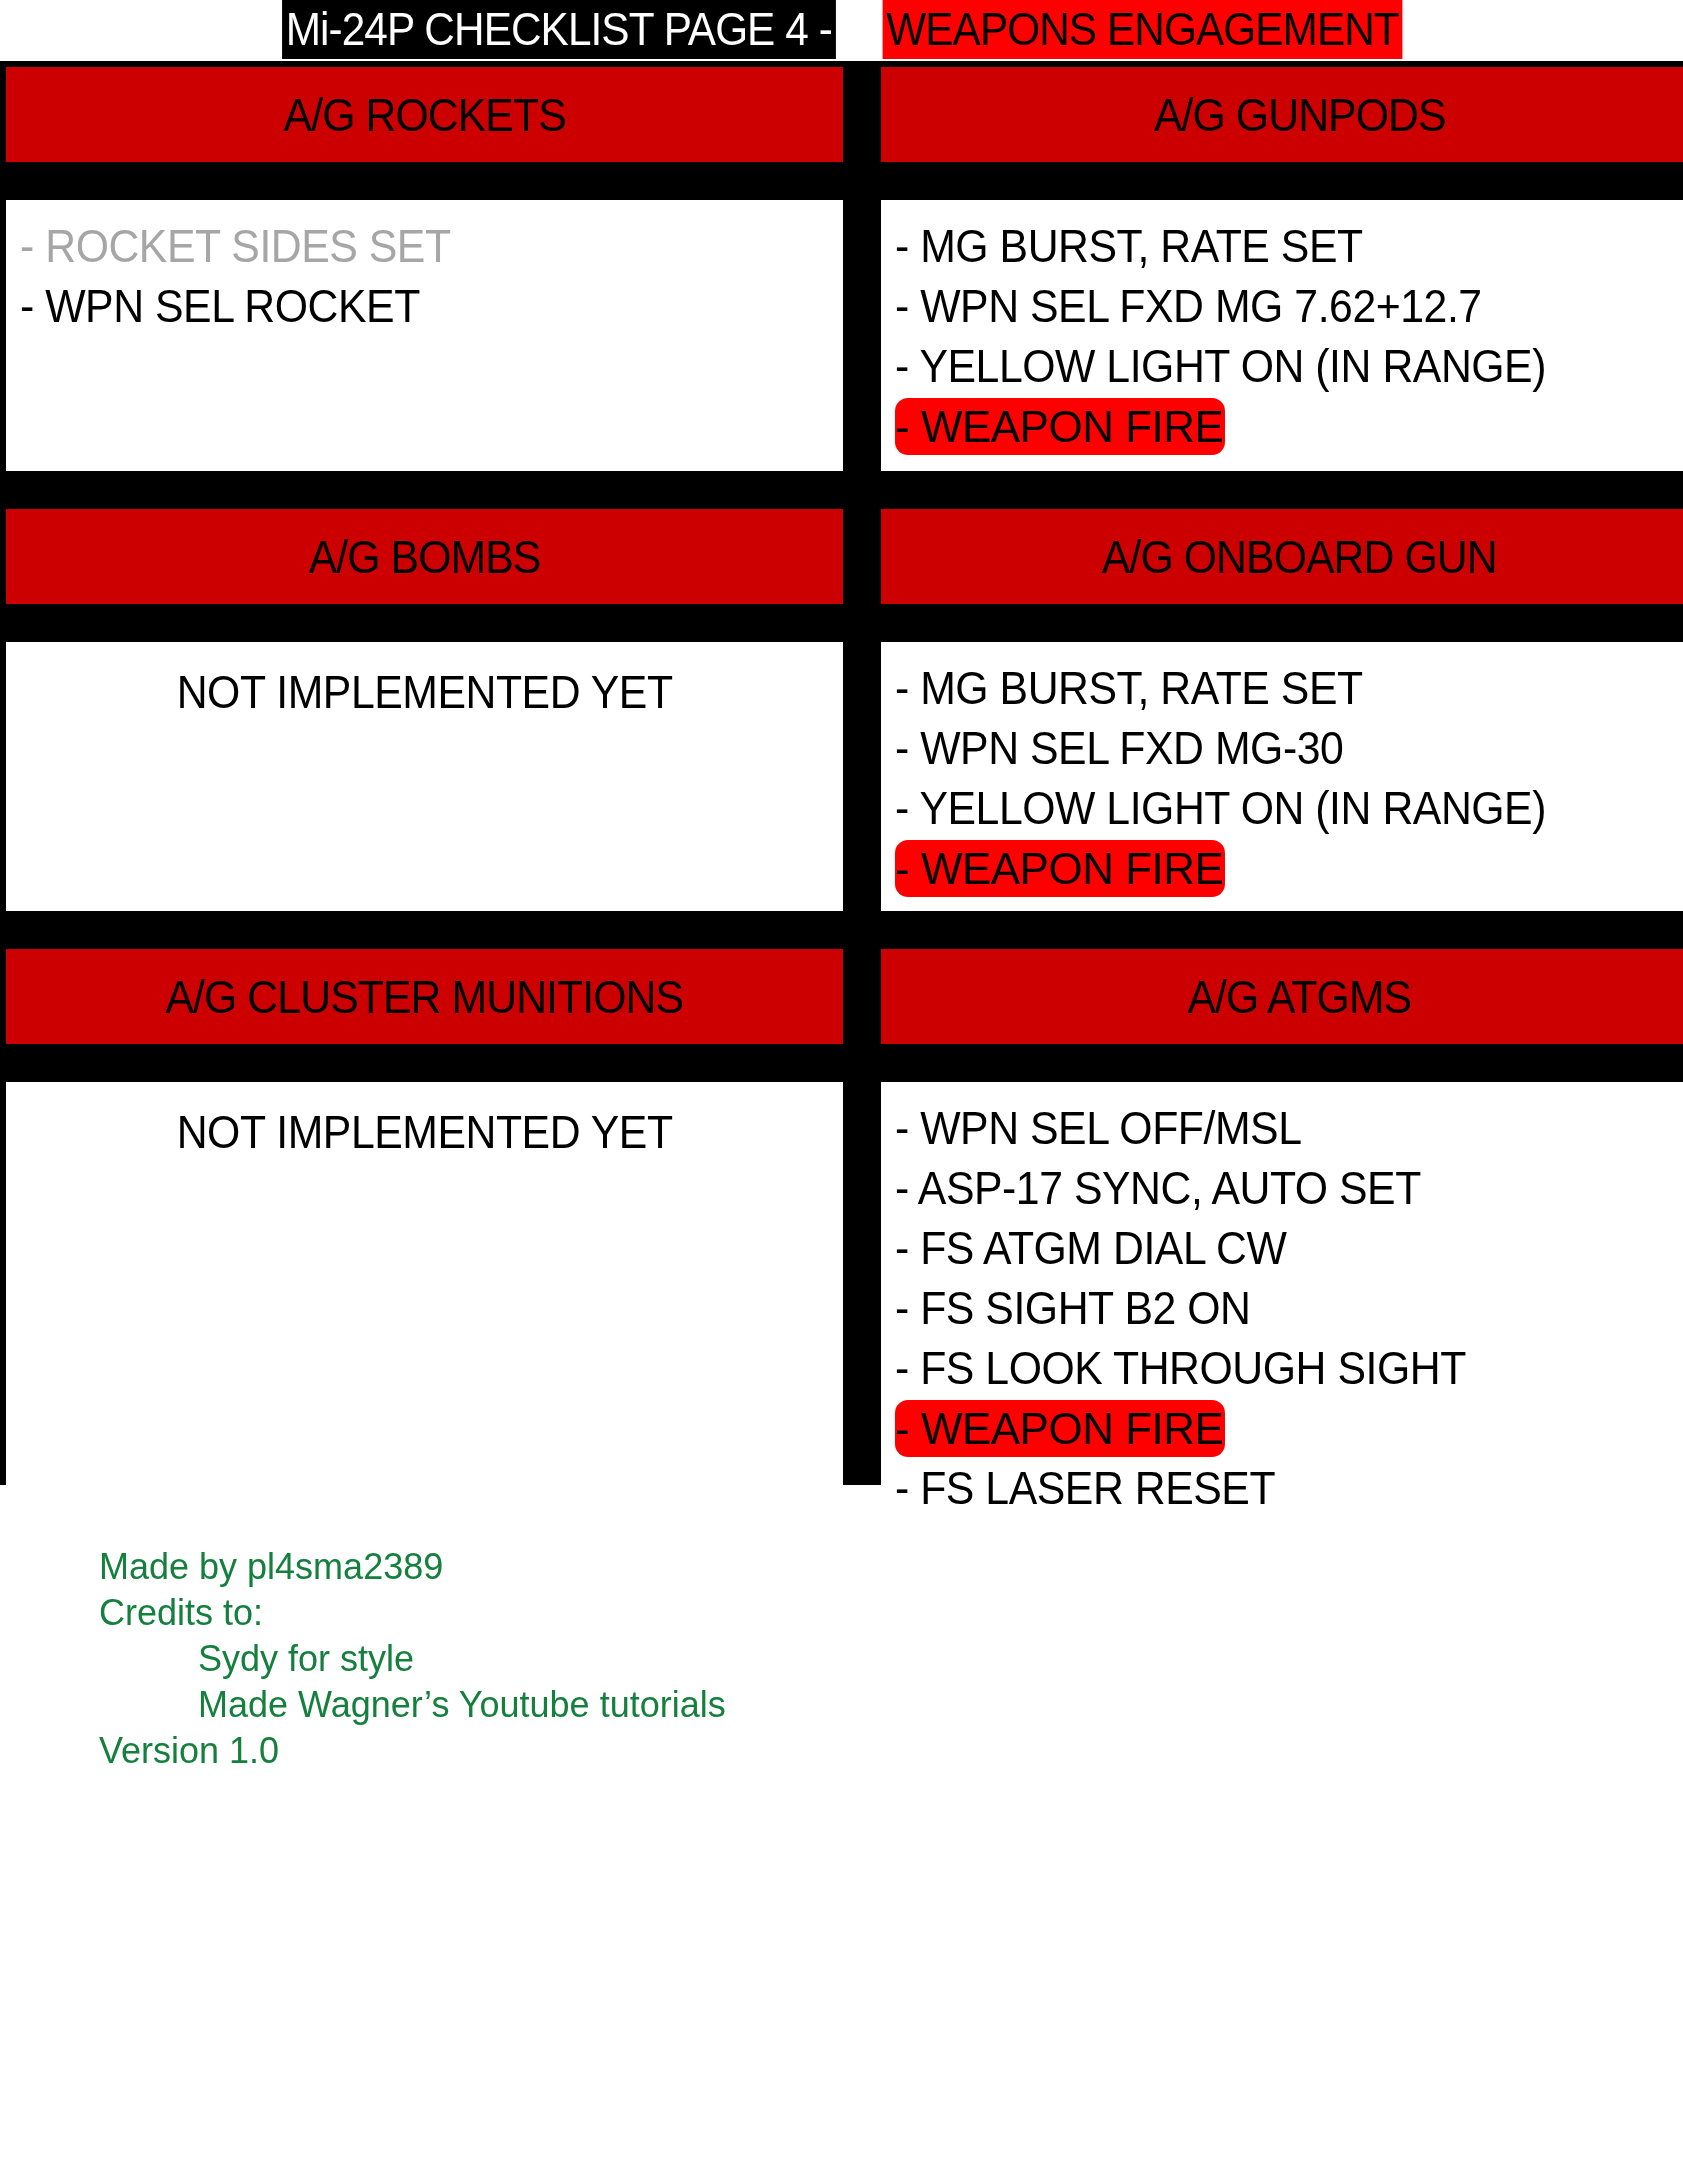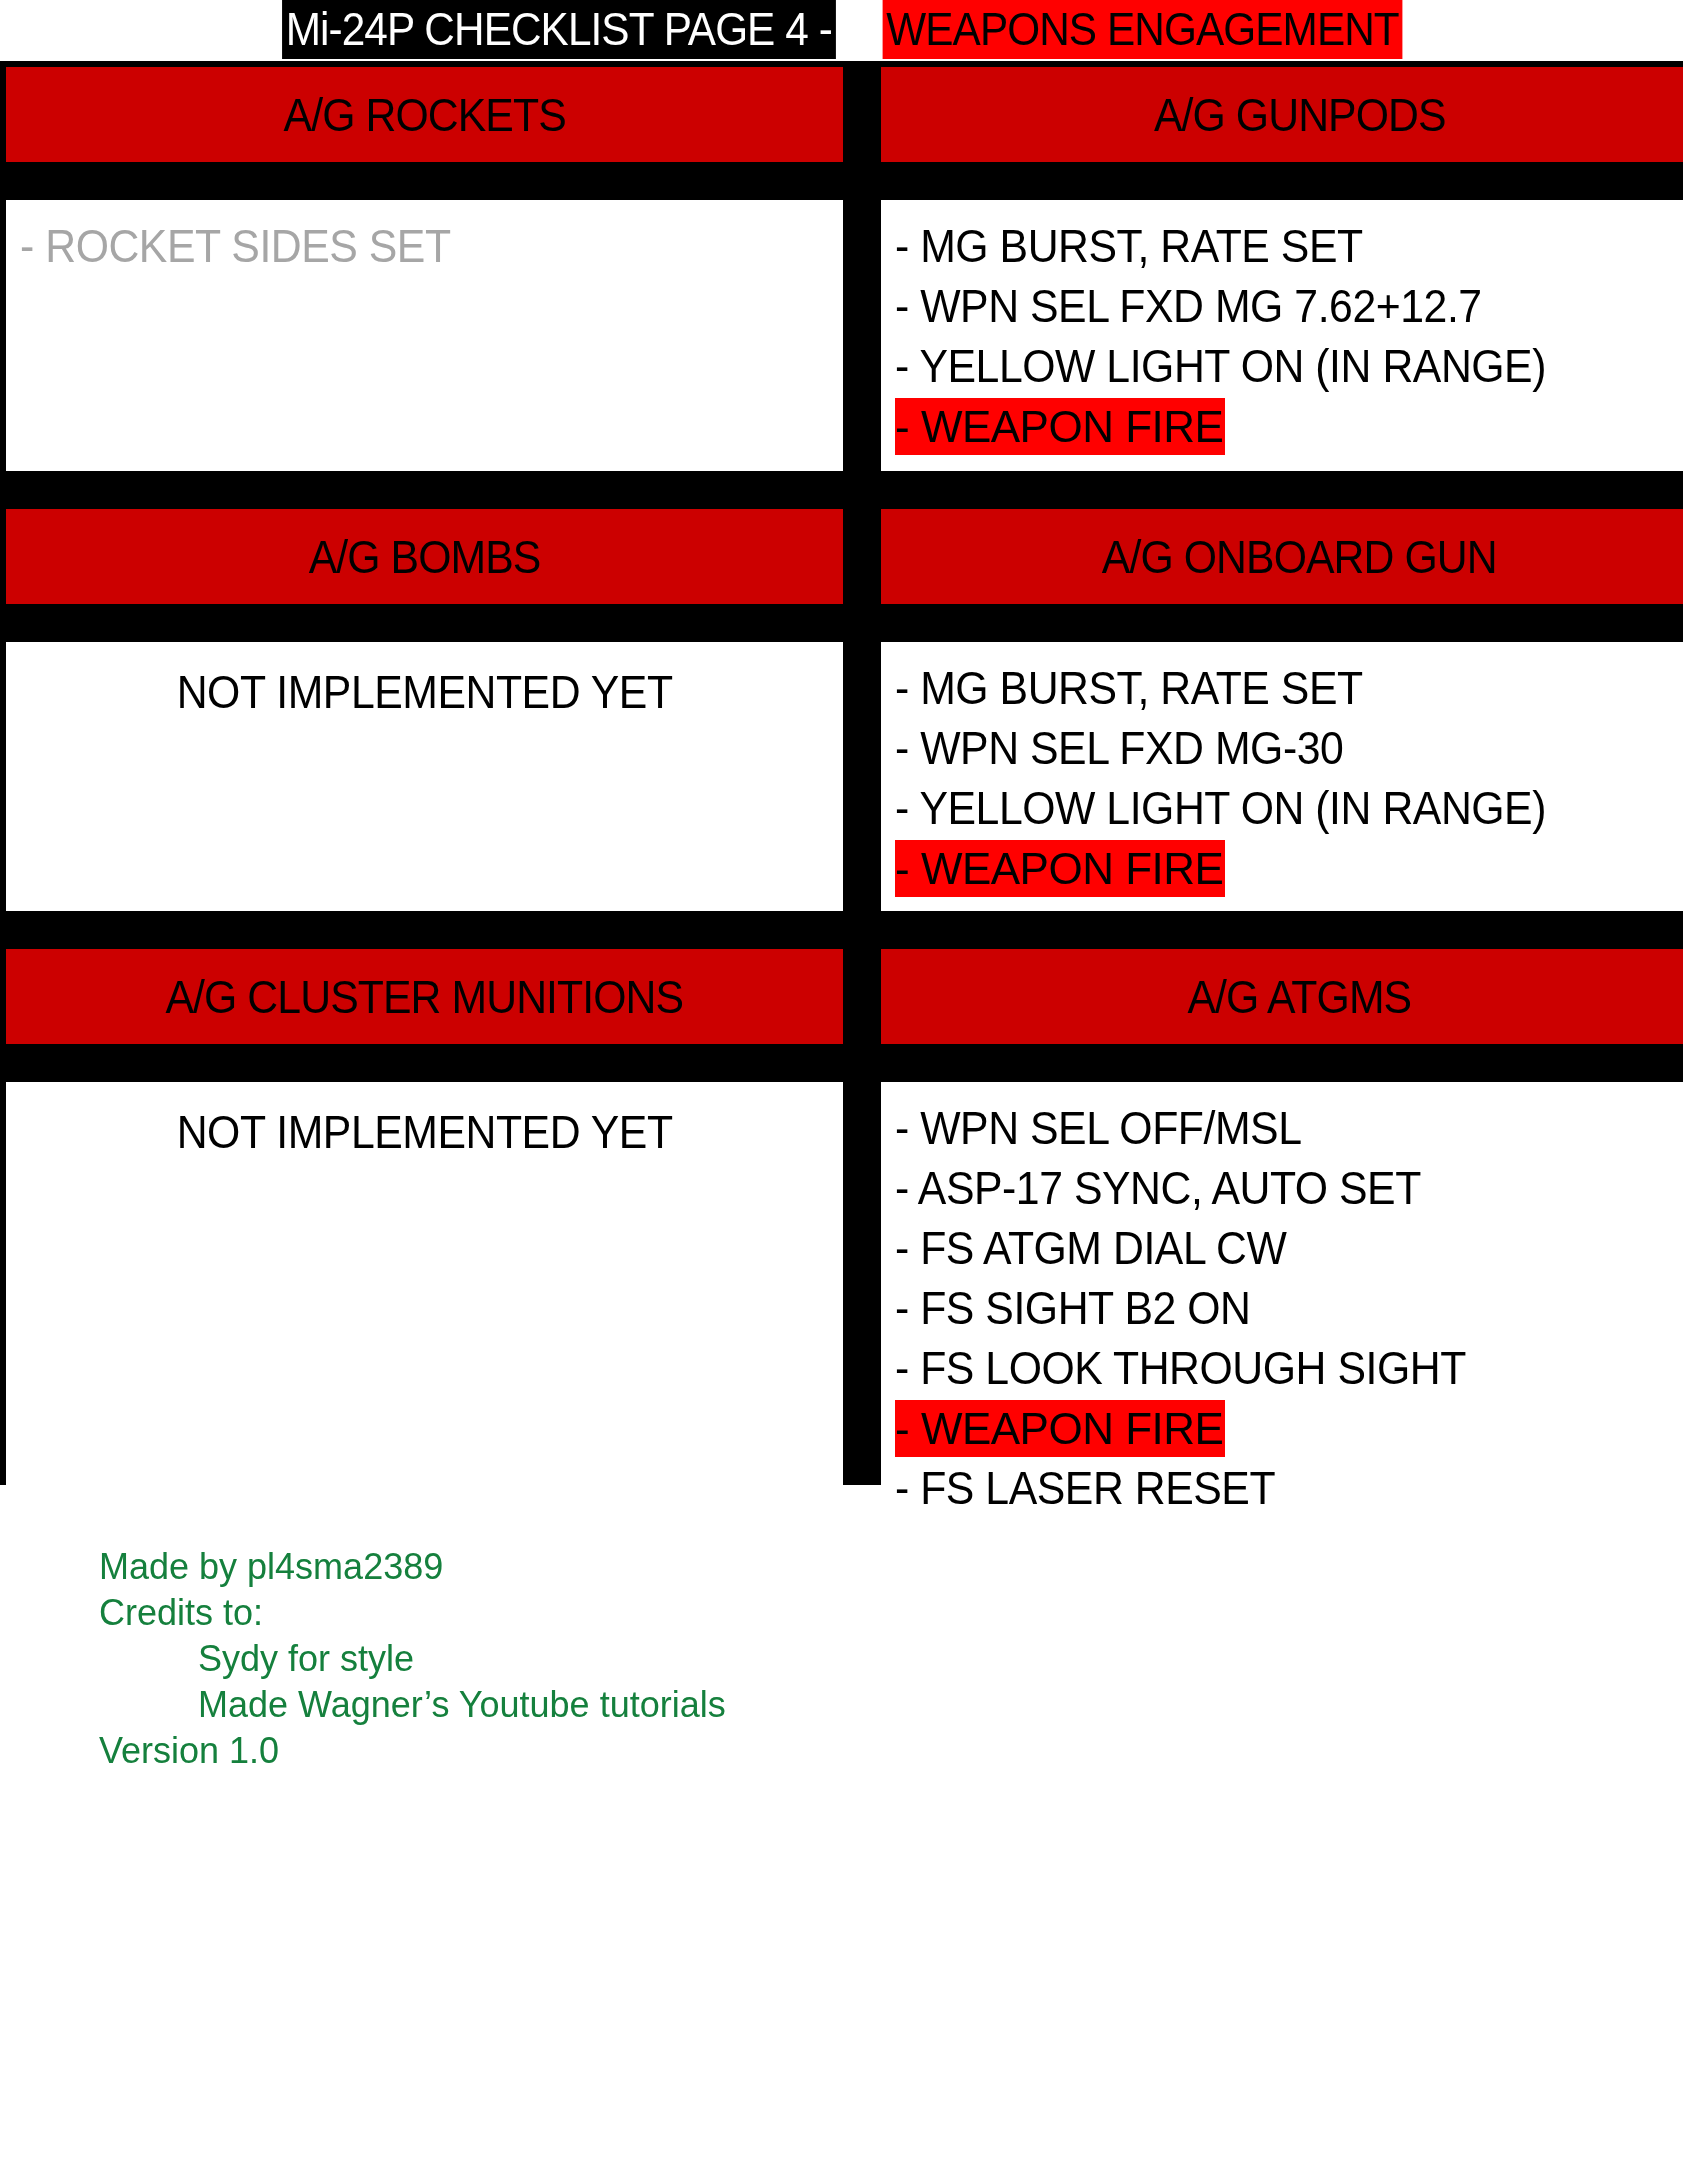--- a/index.html
+++ b/index.html
@@ -20,21 +20,21 @@
             grid-template-rows: 95px 271px 95px 269px 95px 568px; row-gap: 4px; gap: 38px; }
     .hdr { background: #cc0000; display: flex; align-items: center; justify-content: center;
            font-size: 46px; letter-spacing: -1px; color: #000; }
     .hdr span { display: inline-block; transform: scaleX(0.93); }
     .cell { background: #fff; padding: 18px 14px 0 14px; box-sizing: border-box;
             font-size: 46px; letter-spacing: -0.5px; }
     .cell.center { text-align: center; padding-top: 22px; }
     .line { height: 60px; line-height: 57px; white-space: nowrap; }
     .line span { display: inline-block; transform: scaleX(0.93); transform-origin: left center; }
     .line.gray { color: #a6a6a6; }
-    .line.hl span { background: #ff0000; padding-right: 2px; transform: none; font-size: 44px; }
+    .line.hl span { background: #ff0000; padding-right: 2px; transform: none; font-size: 44px; border-radius: 13px; }
     .cell.right { padding-left: 14px; }
 
     .footer { position: absolute; left: 99px; top: 1544px; font-size: 36px; line-height: 46px;
               color: #15803d; }
     .footer .indent { padding-left: 99px; }
   </style>
 </head>
 <body>
 
 <div class="title-bar">
@@ -48,20 +48,21 @@
 
   <div class="hdr">
       <span>A/G ROCKETS</span>
     </div>
   <div class="hdr">
       <span>A/G GUNPODS</span>
     </div>
 
   <div class="cell">
     <div class="line gray"><span>- ROCKET SIDES SET</span></div>
+    <div class="line"><span>- WPN SEL ROCKET</span></div>
   </div>
   <div class="cell right">
     <div class="line"><span>- MG BURST, RATE SET</span></div>
     <div class="line"><span>- WPN SEL FXD MG 7.62+12.7</span></div>
     <div class="line"><span>- YELLOW LIGHT ON (IN RANGE)</span></div>
     <div class="line hl"><span>- WEAPON FIRE</span></div>
   </div>
 
   <div class="hdr">
       <span>A/G BOMBS</span>

